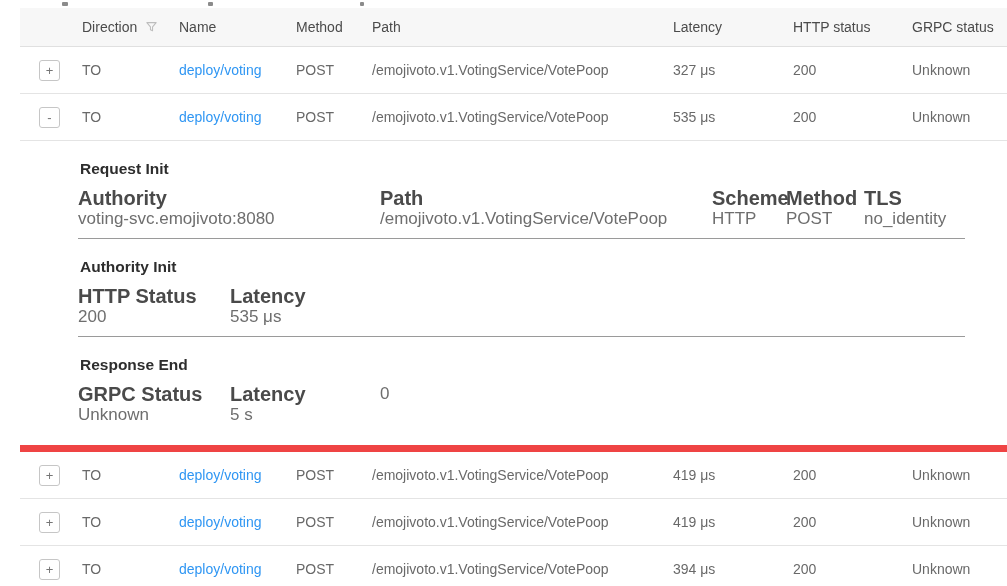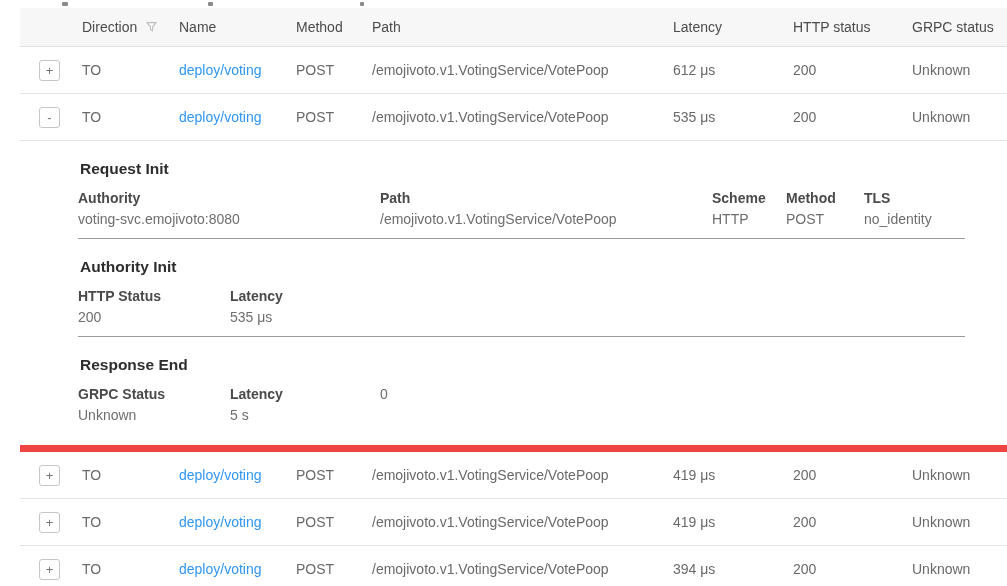--- a/index.html
+++ b/index.html
@@ -62,22 +62,22 @@
   .dsection.bordered { border-bottom: 1px solid #9a9a9a; }
   .dtitle {
     font-size: 15.5px; font-weight: bold; color: #2d2d2d;
     line-height: 18px; margin: 0 0 12px 2px;
   }
   .dgrid { display: grid; padding-bottom: 11px; }
   .dsection:last-child .dgrid { padding-bottom: 22px; }
   .g-request { grid-template-columns: 302px 332px 74px 78px 1fr; }
   .g-response-init { grid-template-columns: 152px 1fr; }
   .g-response-end { grid-template-columns: 152px 150px 1fr; }
-  .flabel { font-size: 14px; font-weight: bold; color: #4a4a4a; line-height: 16px; margin-bottom: 5px; }
-  .fvalue { font-size: 14px; color: #6e6e6e; line-height: 16px; }
+  .flabel { font-size: 20px; font-weight: bold; color: #4a4a4a; line-height: 16px; margin-bottom: 5px; }
+  .fvalue { font-size: 17px; color: #6e6e6e; line-height: 16px; }
 
   .filter-svg { display: block; }
 </style>
 </head>
 <body>
 
 <div class="app">
 
   <div class="clip-strip">
     <span class="remnant r1"></span>
@@ -104,21 +104,21 @@
   </div>
 
   <div class="tgrid trow">
     <div class="cell c-exp">
         <button class="expander">+</button>
       </div>
     <div class="cell">TO</div>
     <div class="cell"><a class="link">deploy/voting</a></div>
     <div class="cell">POST</div>
     <div class="cell">/emojivoto.v1.VotingService/VotePoop</div>
-    <div class="cell">612 μs</div>
+    <div class="cell">327 μs</div>
     <div class="cell">200</div>
     <div class="cell">Unknown</div>
   </div>
 
   <div class="tgrid trow">
     <div class="cell c-exp">
         <button class="expander">-</button>
       </div>
     <div class="cell">TO</div>
     <div class="cell"><a class="link">deploy/voting</a></div>

